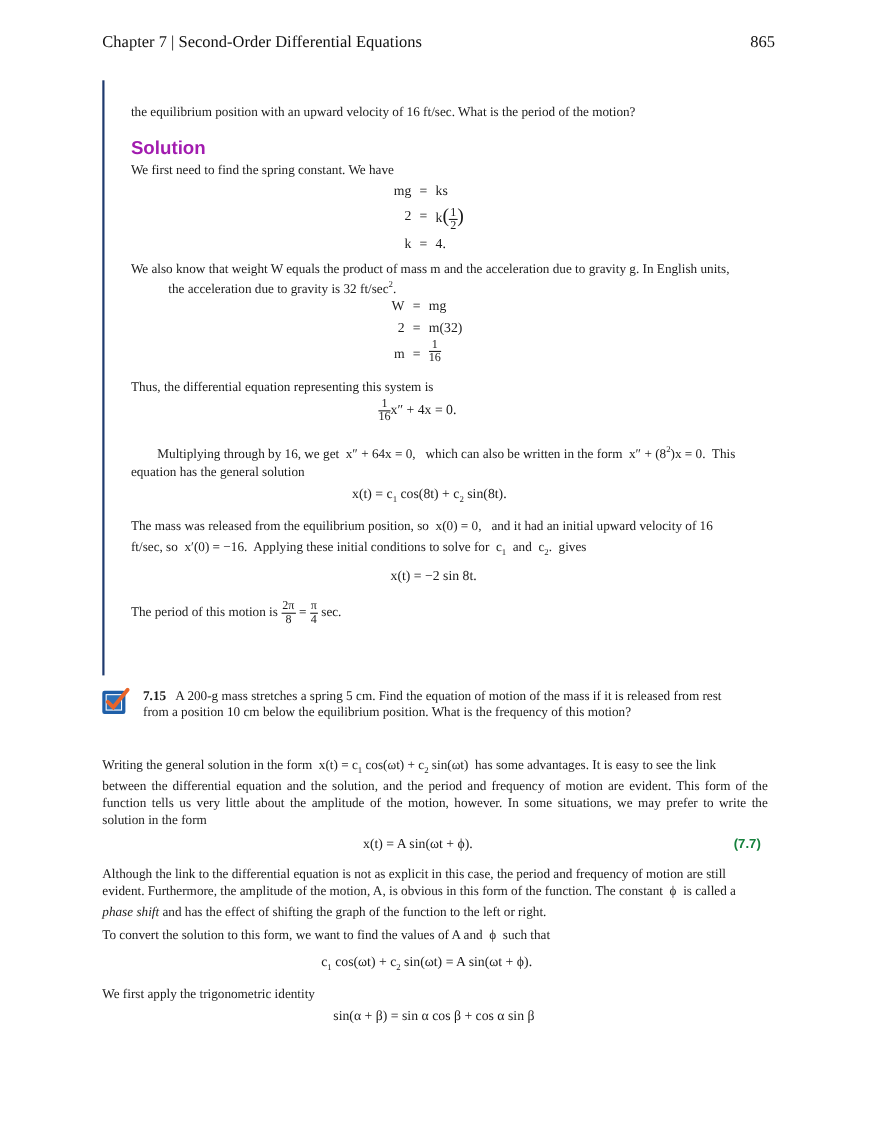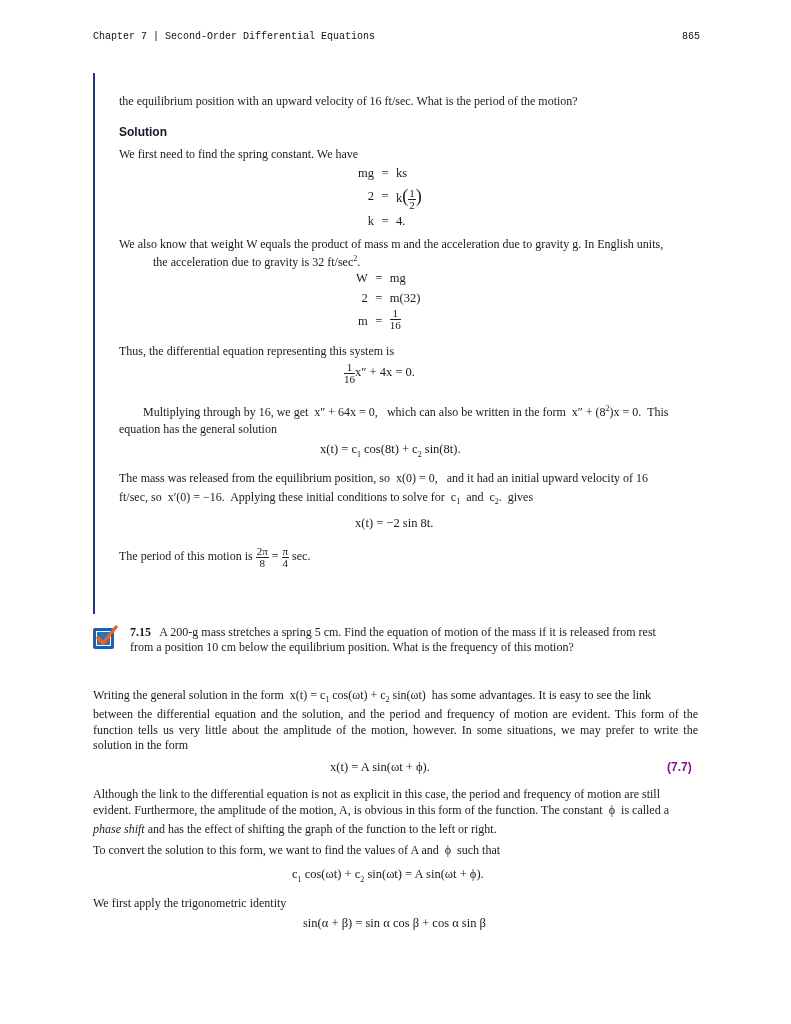--- a/index.html
+++ b/index.html
@@ -1,30 +1,30 @@
 <!DOCTYPE html>
 <html><head>
 <meta charset="utf-8">
 <style>
   html, body { margin:0; padding:0; background:#ffffff; }
   body { width:791px; height:1024px; position:relative; overflow:hidden;
          font-family:"Liberation Serif", serif; color:#1a1a1a; }
   .abs { position:absolute; }
-  .hdr { font-family:Liberation Mono, monospace; font-size:10px; color:#111; }
+  .hdr { font-family:Liberation Serif, serif; font-size:15px; color:#111; }
   .p { font-size:12px; line-height:16px; white-space:nowrap; }
   .just { white-space:normal; text-align:justify; text-align-last:left; }
   .m { font-family:"Liberation Serif", serif; }
   .eq { font-size:12.5px; white-space:nowrap; }
   .frac { display:inline-block; vertical-align:middle; text-align:center; line-height:11px; font-size:11px; }
   .frac .num { display:block; border-bottom:1px solid #222; padding:0 1px; }
   .frac .den { display:block; }
   sub, sup { font-size:8px; }
-  .solution { font-family:"Liberation Sans", sans-serif; font-weight:bold; font-size:12px; color:#0f172a; }
+  .solution { font-family:"Liberation Sans", sans-serif; font-weight:bold; font-size:17px; color:#a21caf; }
   .vbar { left:93px; top:73px; width:2px; height:541px; background:#1f3a6e; }
-  .eqnum { font-family:"Liberation Sans", sans-serif; font-weight:bold; font-size:12px; color:#701a75; }
+  .eqnum { font-family:"Liberation Sans", sans-serif; font-weight:bold; font-size:12px; color:#15803d; }
   .aligned { display:grid; grid-template-columns:auto 22px auto; font-size:12.5px; line-height:20px; }
   .aligned .l { text-align:right; }
   .aligned .c { text-align:center; }
 </style>
 </head>
 <body>
 
 <div class="abs hdr" style="left:93px; top:31px;">Chapter 7 | Second-Order Differential Equations</div>
 <div class="abs hdr" style="left:682px; top:31px;">865</div>
 

